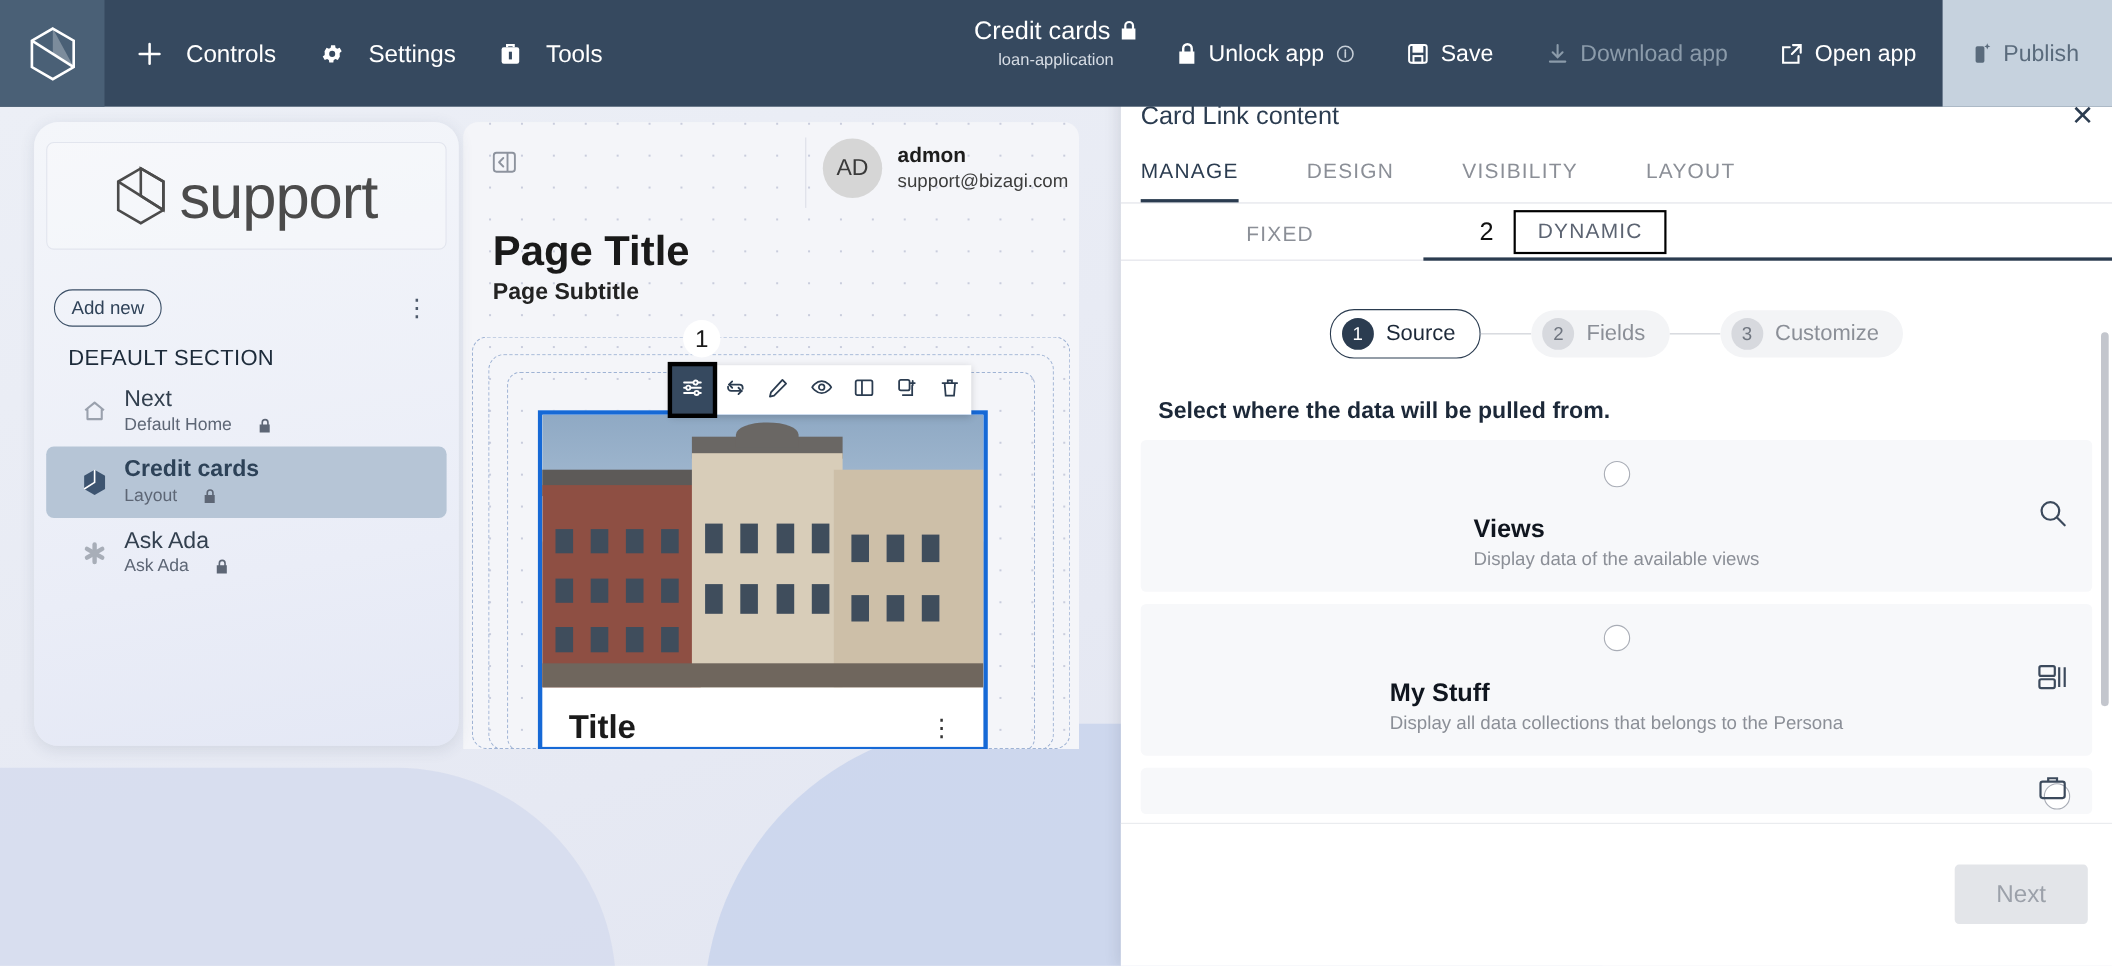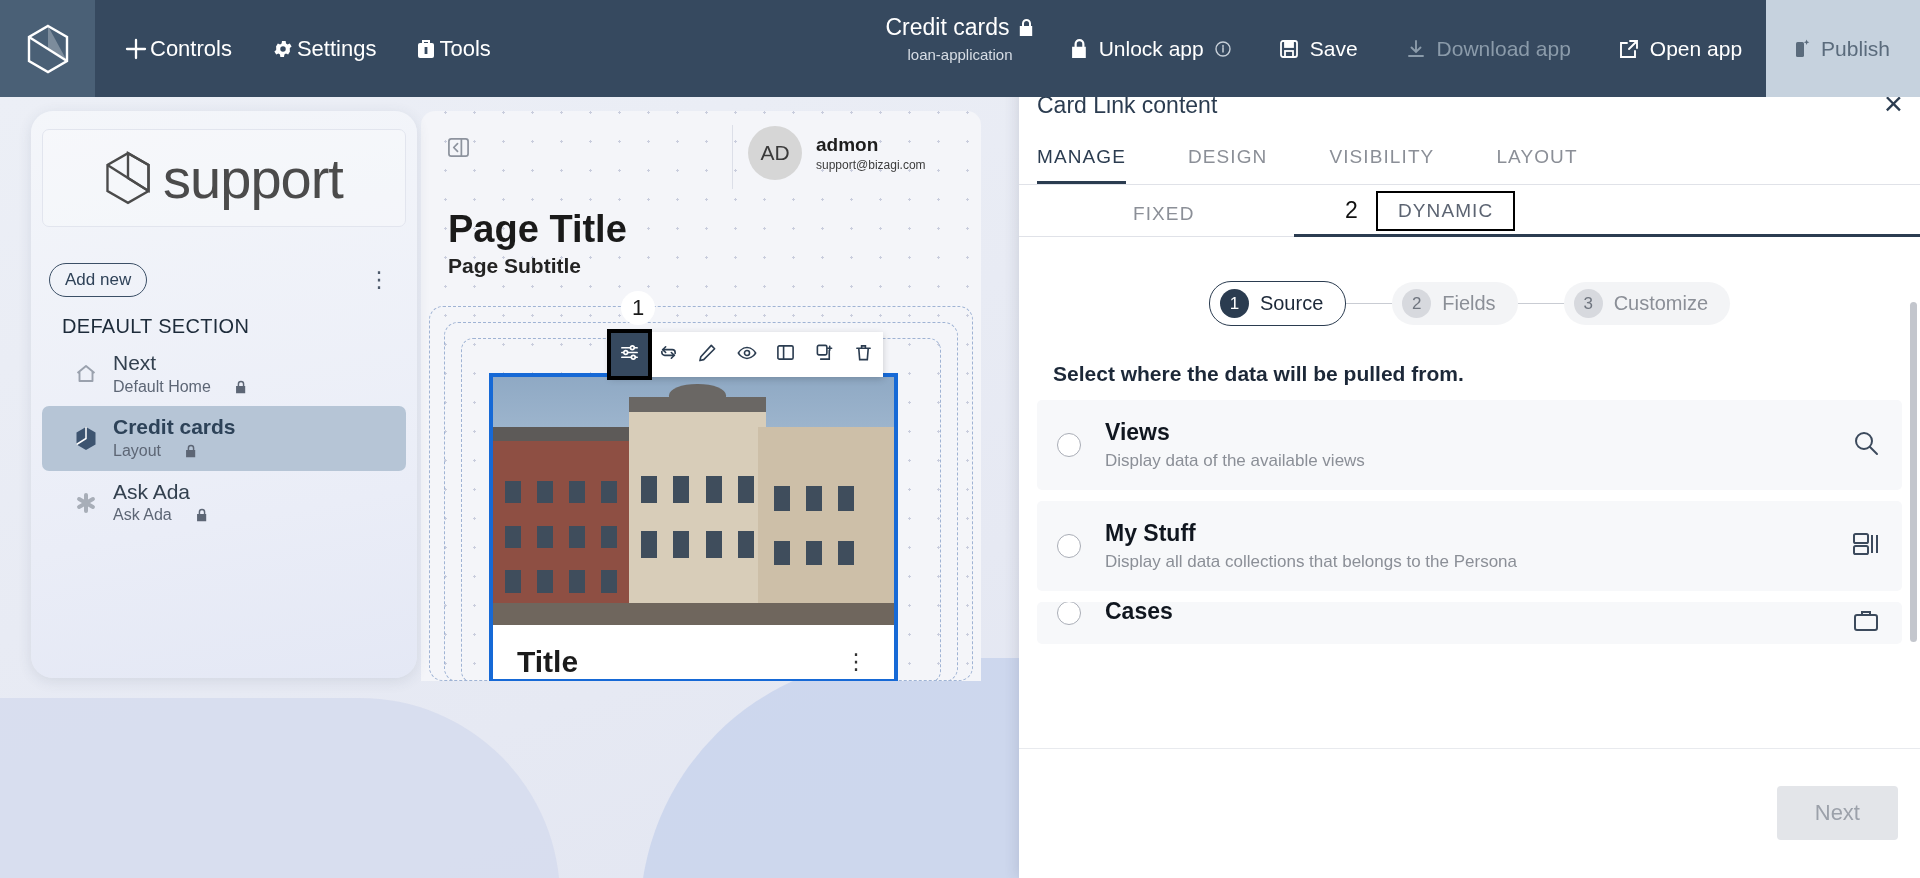--- a/index.html
+++ b/index.html
@@ -16,21 +16,21 @@
     position: absolute; left: 0; top: 0; width: 1920px; height: 97px;
     background: #36495f; display: flex; align-items: center;
     color: #ffffff; z-index: 40;
   }
   .logo-cell {
     width: 95px; height: 97px; background: #4a6076;
     display: flex; align-items: center; justify-content: center;
   }
   .nav-grp { display: flex; align-items: center; gap: 40px; margin-left: 30px; }
   .nav-item {
-    display: flex; align-items: center; gap: 3px;
+    display: flex; align-items: center; gap: 22px;
     font-size: 22px; color: #ffffff; cursor: pointer; white-space: nowrap;
   }
   .title-block {
     position: absolute; left: 0; right: 0; top: 14px;
     text-align: center; pointer-events: none;
   }
   .title-line {
     display: inline-flex; align-items: center; gap: 10px;
     font-size: 23px; color: #fff; justify-content: center;
   }
@@ -107,21 +107,21 @@
   }
   .collapse-ico { position: absolute; left: 26px; top: 25px; cursor: pointer; }
   .divider-v { position: absolute; left: 311px; top: 14px; width: 1px; height: 64px; background: #dcdfe8; }
   .user-row { position: absolute; left: 327px; top: 15px; display: flex; align-items: center; gap: 14px; }
   .avatar {
     width: 54px; height: 54px; border-radius: 50%; background: #d6d6d6;
     display: flex; align-items: center; justify-content: center;
     font-size: 21px; color: #3a3a3a;
   }
   .uname { font-size: 19px; font-weight: 700; color: #1d1d1d; }
-  .umail { font-size: 12px; color: #3c3c3c; margin-top: 2px; text-align: center; }
+  .umail { font-size: 17px; color: #3c3c3c; margin-top: 2px; text-align: center; }
   .pg-title { position: absolute; left: 27px; top: 97px; font-size: 38px; font-weight: 700; color: #1a1a1a; }
   .pg-sub { position: absolute; left: 27px; top: 143px; font-size: 21px; font-weight: 700; color: #232323; }
 
   .dash-o1 { position: absolute; left: 8px; top: 195px; width: 544px; height: 375px;
              border: 1px dashed #9fb3d4; border-radius: 14px; }
   .dash-o2 { position: absolute; left: 23px; top: 211px; width: 514px; height: 360px;
              border: 1px dashed #9fb3d4; border-radius: 14px; }
   .dash-o3 { position: absolute; left: 40px; top: 227px; width: 480px; height: 345px;
              border: 1px dashed #9fb3d4; border-radius: 12px; }
 
@@ -184,21 +184,21 @@
   .step.cur .step-n { background: #2b3c50; color: #fff; }
   .step.idle .step-n { background: #d7d9de; color: #6f757f; }
   .step-line { width: 46px; height: 1px; background: #c9ccd3; }
 
   .prompt { margin: 36px 0 0 34px; font-size: 21px; color: #1c2838; font-weight: 600; }
 
   .opts { margin: 14px 18px 0 18px; }
   .opt {
     display: flex; align-items: center; gap: 24px; background: #f7f8fa;
     border-radius: 5px; padding: 19px 20px; margin-bottom: 11px; cursor: pointer;
-    position: relative; min-height: 84px;
+    position: relative; min-height: 84px; flex-direction: column;
   }
   .radio { width: 24px; height: 24px; border-radius: 50%; border: 1.5px solid #a9adb6; background: #fff; flex: 0 0 auto; }
   .opt-lbl { font-size: 23px; color: #10161f; font-weight: 700; }
   .opt-desc { font-size: 17px; color: #8b8f97; margin-top: 5px; }
   .opt-ico { position: absolute; right: 22px; top: 50%; transform: translateY(-50%); color: #3c4a5c; }
   .opt.clipped { height: 42px; min-height: 42px; overflow: hidden; padding-top: 14px; align-items: flex-end; }
 
   .scrollbar { position: absolute; right: 3px; top: 222px; width: 7px; height: 340px; background: #c3c6cd; border-radius: 4px; }
   .rp-foot { position: absolute; left: 0; right: 0; bottom: 0; height: 130px; background: #fff; border-top: 1px solid #e8eaee; }
   .next-btn {

